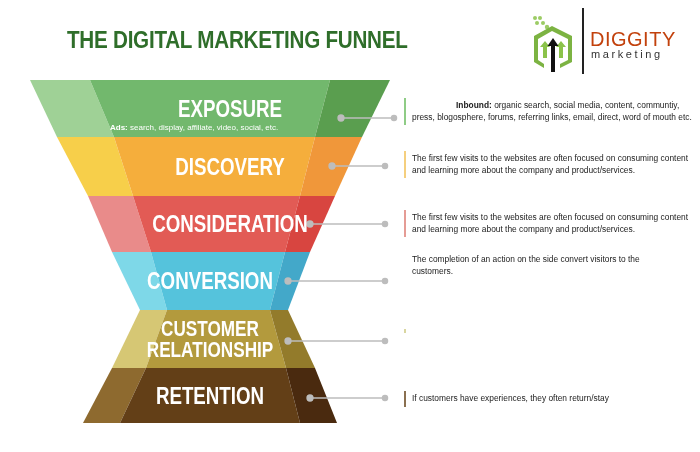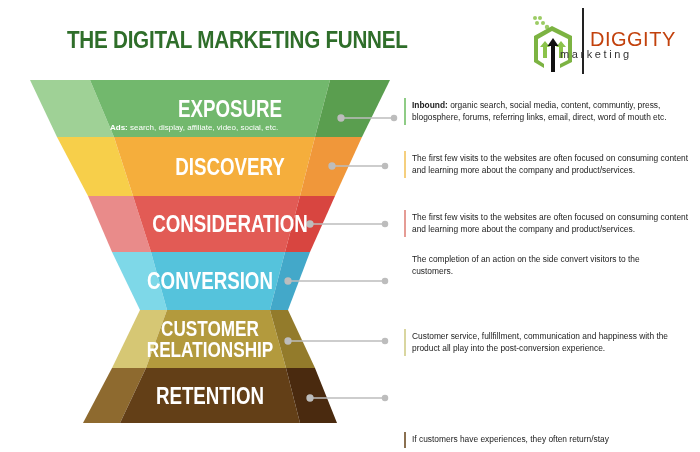--- a/index.html
+++ b/index.html
@@ -1,27 +1,27 @@
 <!DOCTYPE html>
 <html><head>
 <meta charset="utf-8">
 <style>
   html, body { margin:0; padding:0; background:#ffffff; }
   body { width:700px; height:452px; position:relative; overflow:hidden; font-family:"Liberation Sans", sans-serif; }
   .title { position:absolute; left:67px; top:26px; font-family:"Liberation Sans", sans-serif; font-weight:700; font-size:24px; color:#2f6e2a; letter-spacing:-0.3px; transform:scaleX(0.86); transform-origin:left top; white-space:nowrap; }
   .logo-divider { position:absolute; left:582px; top:8px; width:1.5px; height:66px; background:#222; }
   .logo-diggity { position:absolute; left:590px; top:28px; font-size:20px; color:#c2410c; letter-spacing:0.5px; font-family:"Liberation Sans", sans-serif; }
-  .logo-marketing { position:absolute; left:560px; top:48px; font-size:11px; color:#333; letter-spacing:2.6px; font-family:"Liberation Sans", sans-serif; }
+  .logo-marketing { position:absolute; left:591px; top:48px; font-size:11px; color:#333; letter-spacing:2.6px; font-family:"Liberation Sans", sans-serif; }
   svg.funnel { position:absolute; left:0; top:0; }
   .band-label { position:absolute; color:#ffffff; font-weight:700; text-align:center; font-family:"Liberation Sans", sans-serif; transform:scaleX(0.78); white-space:nowrap; line-height:1; }
   .ads-text { position:absolute; left:110px; width:240px; top:123px; color:#ffffff; font-size:8px; text-align:left; font-family:"Liberation Sans", sans-serif; white-space:nowrap; }
   .ads-text b { font-weight:700; }
   .desc { position:absolute; left:404px; padding-left:8px; font-size:8.4px; line-height:11.5px; color:#222; font-family:"Liberation Sans", sans-serif; }
   .desc .bar { position:absolute; left:0; top:-2px; bottom:-2px; width:2px; }
-  .desc b { font-weight:700; }
+  .desc b { font-weight:700;margin-left:44px; }
 </style>
 </head>
 <body>
 
 <div class="title">THE DIGITAL MARKETING FUNNEL</div>
 
 <div>
   <svg style="position:absolute;left:530px;top:14px;" width="50" height="58" viewBox="0 0 50 58">
     <circle cx="5" cy="4" r="2" fill="#9ccc65"></circle>
     <circle cx="10" cy="4" r="2" fill="#9ccc65"></circle>
@@ -118,18 +118,17 @@
 </div>
 <div class="desc" style="top:212px;width:280px;">
   <span class="bar" style="background:#e59c95;"></span>
   <span>The first few visits to the websites are often focused on consuming content and learning more about the company and product/services.</span>
 </div>
 <div class="desc" style="top:254px;width:270px;">
   <span>The completion of an action on the side convert visitors to the customers.</span>
 </div>
 <div class="desc" style="top:331px;width:280px;">
   <span class="bar" style="background:#d9d6a0;"></span>
-  <span>Customer service, fullfillment, communication and happiness with the product all play into the post-conversion experience.</span>
 </div>
-<div class="desc" style="top:393px;width:280px;margin-top:41px;">
+<div class="desc" style="top:393px;width:280px;">
   <span class="bar" style="background:#8a7050;"></span>
   <span>If customers have experiences, they often return/stay</span>
 </div>
 
 </body></html>

